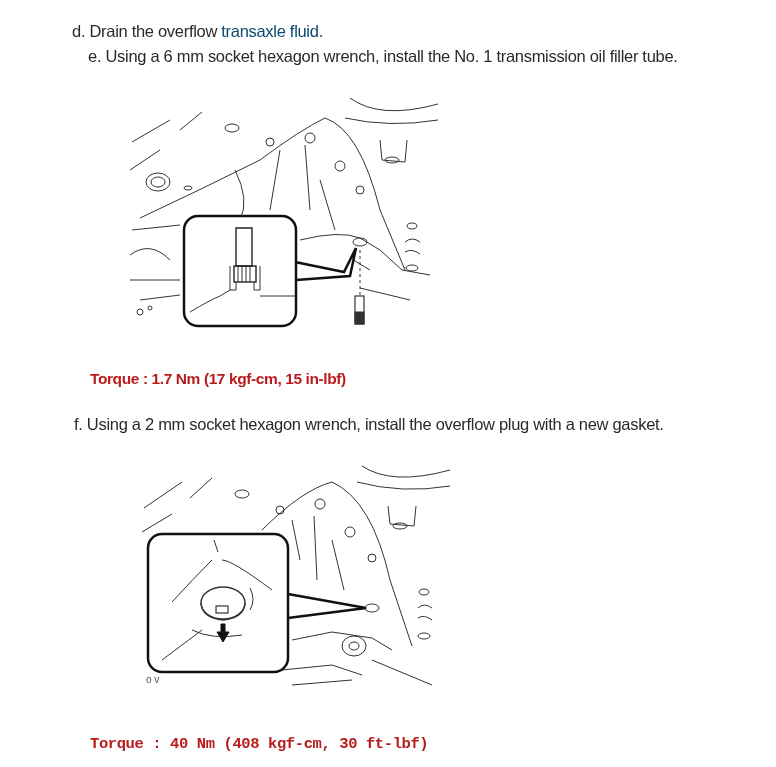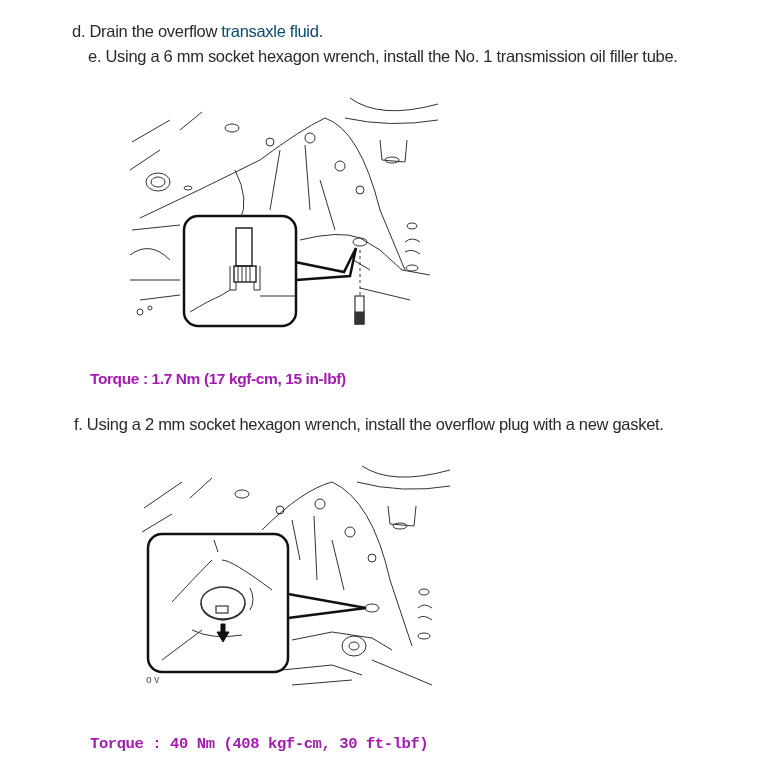--- a/index.html
+++ b/index.html
@@ -1,20 +1,20 @@
 <!DOCTYPE html>
 <html><head>
 <meta charset="utf-8">
 <style>
   html, body { margin:0; padding:0; background:#ffffff; }
   body { width:776px; height:767px; position:relative; overflow:hidden;
          font-family:"Liberation Sans", sans-serif; color:#2a2a2a; }
   .step { position:absolute; font-size:16.5px; letter-spacing:-0.3px; white-space:nowrap; line-height:20px; }
   .link { color:#0c4a6e; }
-  .torque { position:absolute; font-size:15.5px; font-weight:bold; letter-spacing:-0.4px; white-space:nowrap; color:#a21caf; }
+  .torque { position:absolute; font-size:15.5px; font-weight:bold; letter-spacing:-0.4px; white-space:nowrap; color:#b91c1c; }
   .fig { position:absolute; }
   svg { display:block; }
 </style>
 </head>
 <body>
 
 <div class="step" style="left:72px;top:21px;">
   <span>d. Drain the overflow </span><a class="link">transaxle fluid</a><span>.</span>
 </div>
 <div class="step" style="left:72px;top:46px;margin-left:16px;">e. Using a 6 mm socket hexagon wrench, install the No. 1 transmission oil filler tube.</div>

